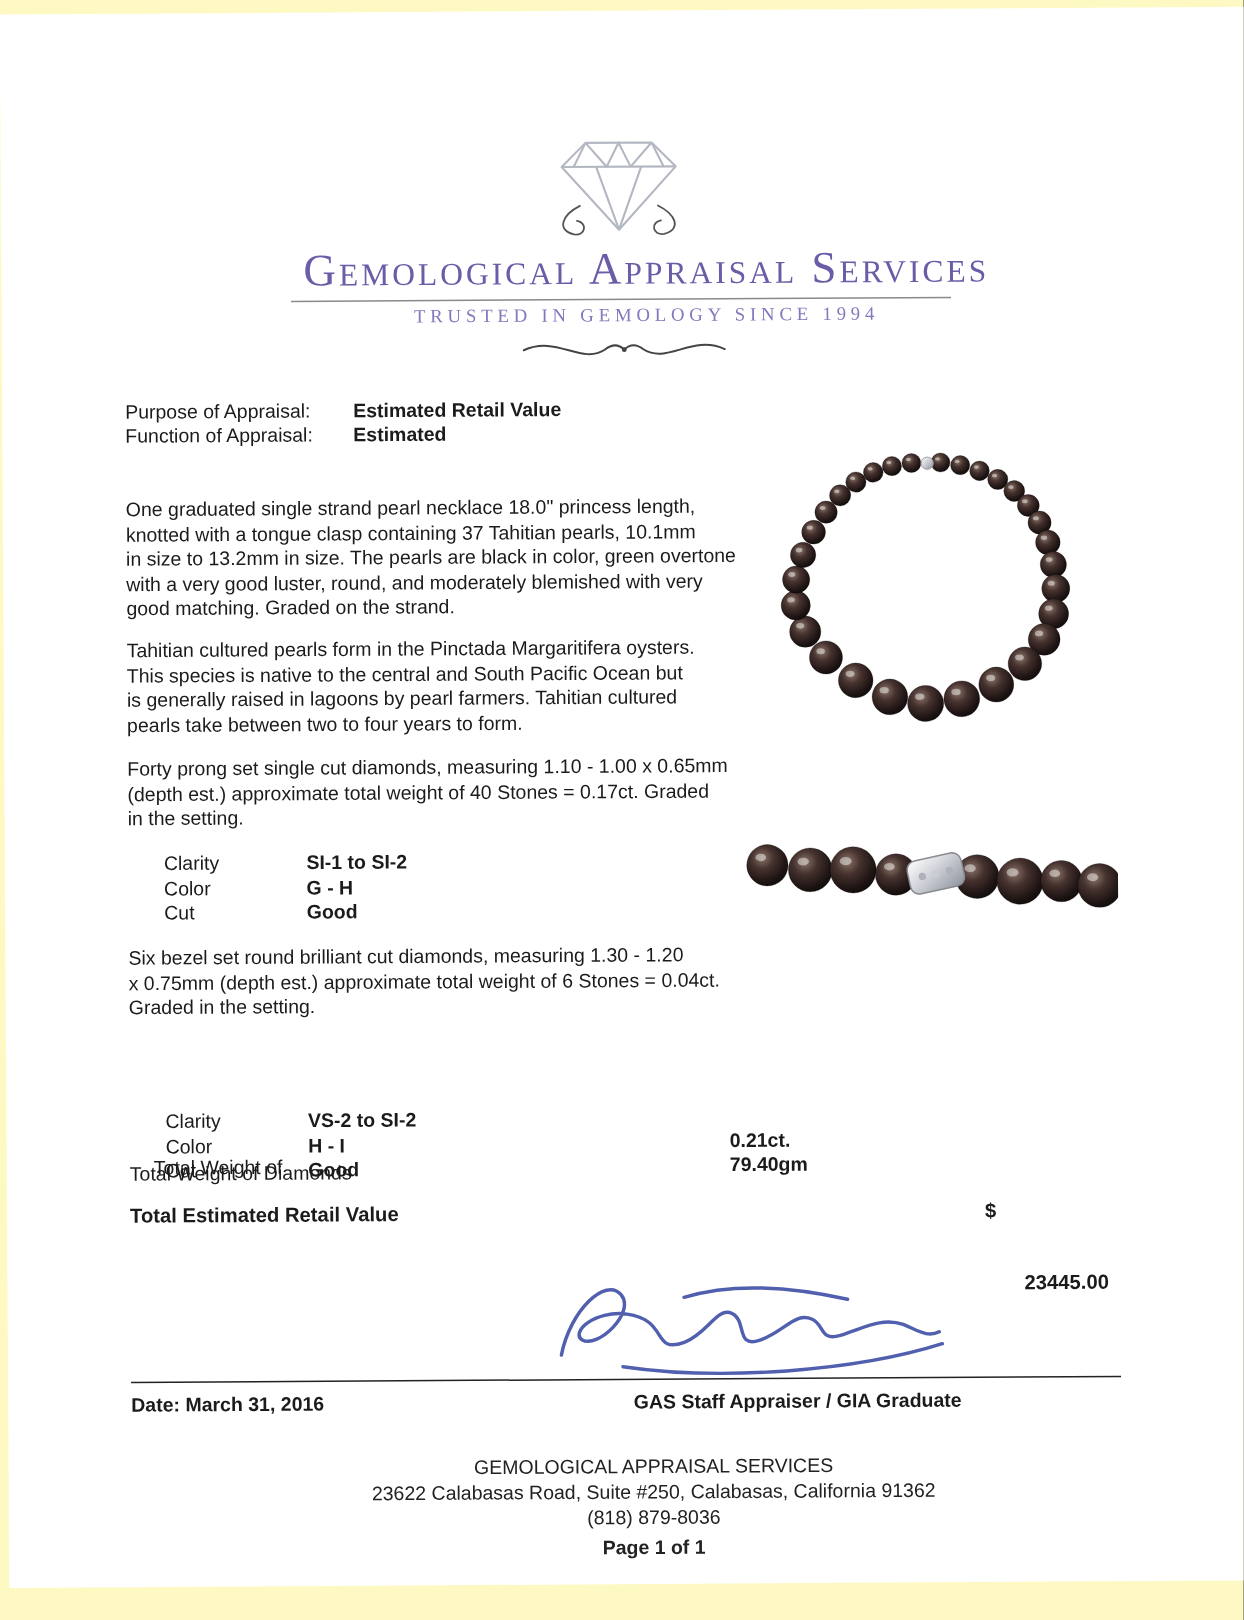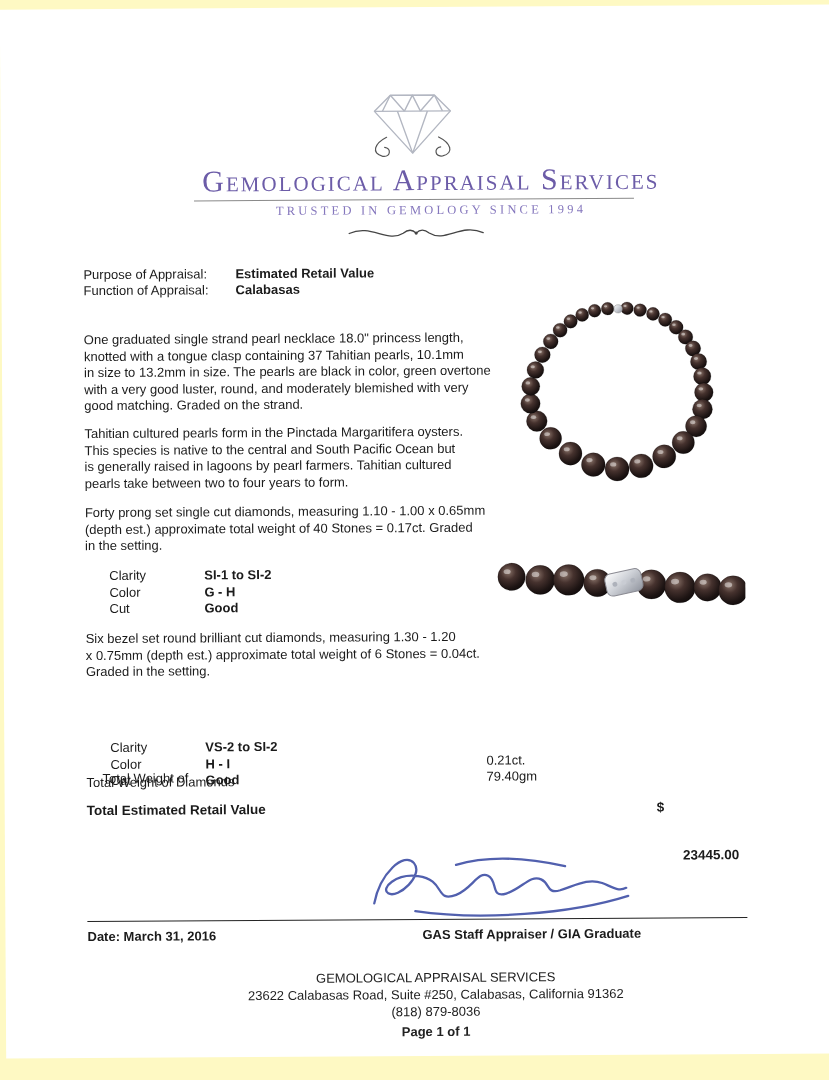--- a/index.html
+++ b/index.html
@@ -21,21 +21,21 @@
   .tagline{
     width:100%;text-align:center;
     font-family:"Liberation Serif", serif;
     font-size:12.5px;letter-spacing:3.2px;color:#8577bd;
   }
   .field-row{font-size:13px;line-height:16px;}
   .field-label{display:inline-block;width:152px;}
   .grade-row{font-size:13px;line-height:16.5px;}
   .grade-label{display:inline-block;width:95px;}
   .totals-label{font-size:13px;}
-  .totals-value{font-size:13px;font-weight:normal;}
+  .totals-value{font-size:13px;font-weight:bold;}
   .retail{font-size:13.5px;font-weight:bold;}
   .sig-rule{height:1.3px;background:#222;}
   .signoff-text{font-size:13px;font-weight:bold;}
   .footer-line{width:100%;text-align:center;font-size:13px;line-height:17px;color:#222;}
 </style>
 </head>
 <body>
 
 <div class="scan">
   <div class="page">
@@ -65,21 +65,21 @@
         <path d="M8,12 C30,2 46,22 62,12 C67,8 71,8 75,12"></path>
         <path d="M142,12 C120,2 104,22 88,12 C83,8 79,8 75,12"></path>
       </g>
       <circle cx="75" cy="12" r="1.6" fill="#444"></circle>
     </svg>
 
     <div class="abs field-row" style="left:82px;top:258px;">
       <span class="field-label">Purpose of Appraisal:</span><span class="b">Estimated Retail Value</span>
     </div>
     <div class="abs field-row" style="left:82px;top:274px;">
-      <span class="field-label">Function of Appraisal:</span><span class="b">Calabasas</span>
+      <span class="field-label">Function of Appraisal:</span><span class="b">Estimated</span>
     </div>
 
     <div class="abs para" style="left:82px;top:323px;width:420px;">One graduated single strand pearl necklace 18.0" princess length,
 knotted with a tongue clasp containing 37 Tahitian pearls, 10.1mm
 in size to 13.2mm in size. The pearls are black in color, green overtone
 with a very good luster, round, and moderately blemished with very
 good matching. Graded on the strand.</div>
 
     <div class="abs para" style="left:82px;top:417px;width:420px;">Tahitian cultured pearls form in the Pinctada Margaritifera oysters.
 This species is native to the central and South Pacific Ocean but

